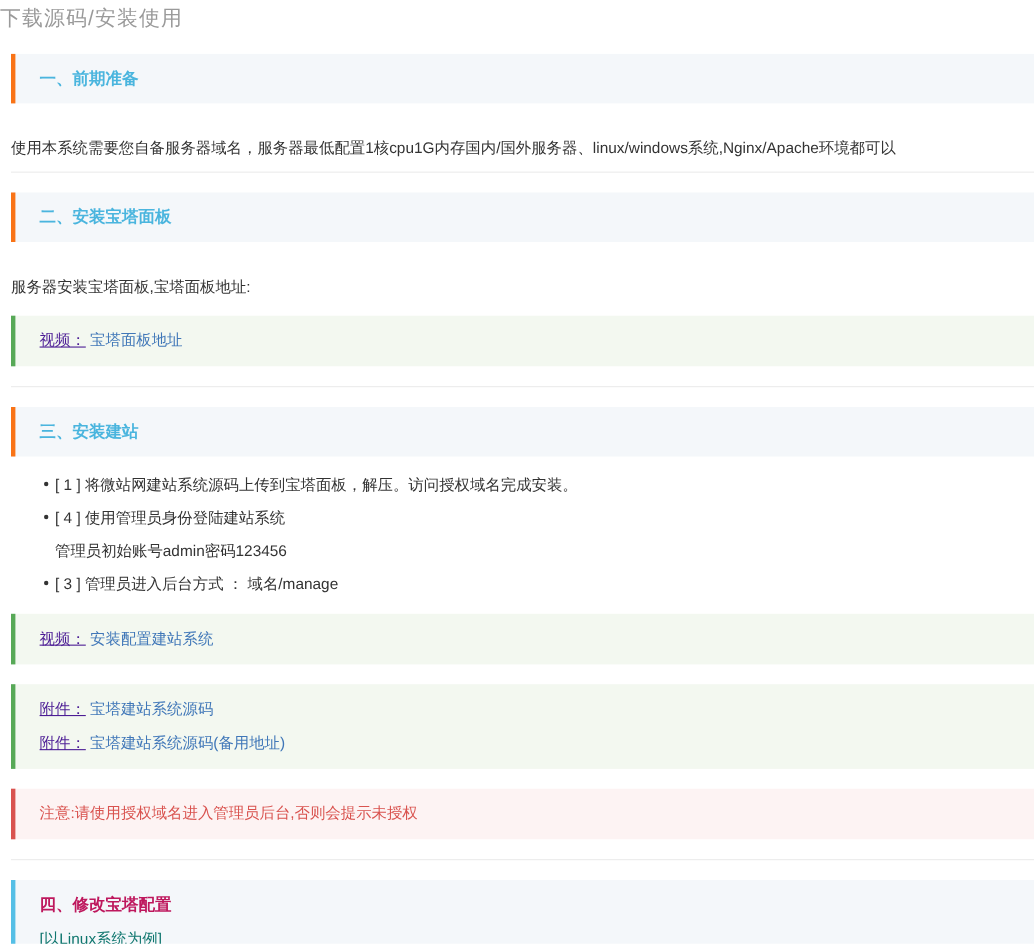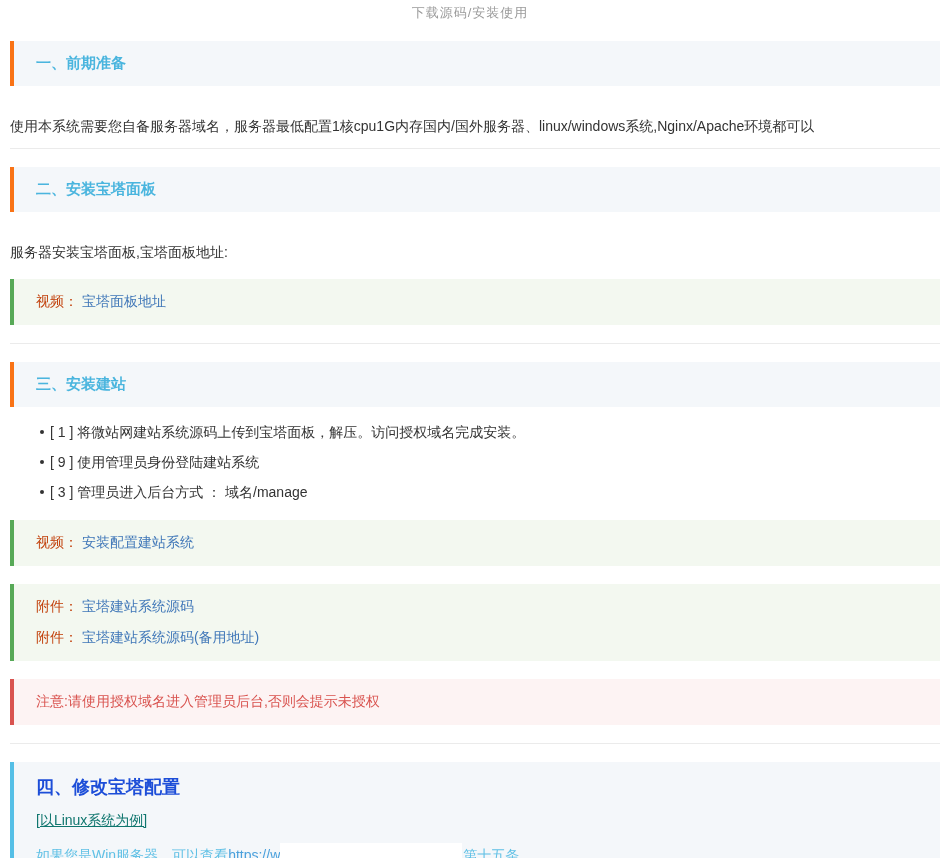--- a/index.html
+++ b/index.html
@@ -3,57 +3,57 @@
 <meta charset="utf-8">
 <style>
   * { box-sizing: border-box; margin: 0; padding: 0; }
   html, body { background: #ffffff; }
   body {
     width: 940px; height: 858px; overflow: hidden;
     font-family: "Liberation Sans", "DejaVu Sans", sans-serif;
     font-size: 14px; color: #333333;
   }
   .page-title {
-    text-align: center; font-size: 13px; font-weight: normal;
+    font-size: 19px; font-weight: normal;
     color: #9a9a9a; padding-top: 4px; letter-spacing: 1px;
   }
   .content { padding-left: 10px; margin-top: 19px; }
 
   .sec-header {
     background: #f4f7fa; border-left: 4px solid #f97316;
     padding: 13px 20px 13px 22px;
     color: #4ab5de; font-weight: bold; font-size: 15px;
     margin-bottom: 0;
   }
   .para { color: #333333; margin: 32px 0 13px 0; line-height: 17px; }
   .divider { border: none; border-top: 1px solid #ebebeb; height: 0; margin: 0 0 18px 0; }
 
   .note {
     padding: 14px 20px 14px 22px; margin: 18px 0;
   }
   .note.green { background: #f3f8f0; border-left: 4px solid #57a957; }
   .note.red   { background: #fdf3f3; border-left: 4px solid #d9534f; }
-  .note-label { color: #c2410c; }
+  .note-label { color: #4c1d95; text-decoration: underline; }
   .warn-text  { color: #d9534f; }
   .link { color: #4077b8; text-decoration: none; cursor: pointer; }
   .note .line + .line { margin-top: 13px; }
 
   .bullet-list { margin: 16px 0 19px 0; }
   .li { margin-bottom: 12px; line-height: 18px; padding-left: 40px; position: relative; }
   .li .dot {
     position: absolute; left: 30px; top: 7px;
     width: 4px; height: 4px; border-radius: 50%; background: #333;
   }
   .sub-note { padding-left: 40px; margin-bottom: 12px; line-height: 18px; }
 
   .panel {
     background: #f4f7fa; border-left: 4px solid #55bfe6;
     padding: 13px 20px 16px 22px; margin: 13px 0 22px 0;
   }
-  .panel .p-heading { color: #1d4ed8; font-weight: bold; font-size: 18px; }
+  .panel .p-heading { color: #be185d; font-weight: bold; font-size: 15px; }
   .panel .p-sub { color: #0f766e; margin-top: 13px; text-decoration: underline; }
   .panel .p-line { color: #5fc0e5; margin-top: 13px; }
   .panel .p-line .link { color: #4aa0dc; }
   .censor {
     display: inline-block; width: 182px; height: 24px;
     background: #ffffff; vertical-align: -7px; margin-right: 1px;
   }
 </style>
 </head>
 <body>
@@ -81,22 +81,23 @@
   <div class="sec-header">
     <span>三、安装建站</span>
   </div>
   <div class="bullet-list">
     <div class="li">
       <span class="dot"></span>
       <span>[ 1 ] 将微站网建站系统源码上传到宝塔面板，解压。访问授权域名完成安装。</span>
     </div>
     <div class="li">
       <span class="dot"></span>
-      <span>[ 9 ] 使用管理员身份登陆建站系统</span>
+      <span>[ 4 ] 使用管理员身份登陆建站系统</span>
     </div>
+    <div class="sub-note">管理员初始账号admin密码123456</div>
     <div class="li">
       <span class="dot"></span>
       <span>[ 3 ] 管理员进入后台方式 ： 域名/manage</span>
     </div>
   </div>
 
   <div class="note green">
     <span class="note-label">视频：</span>
     <a class="link">安装配置建站系统</a>
   </div>

